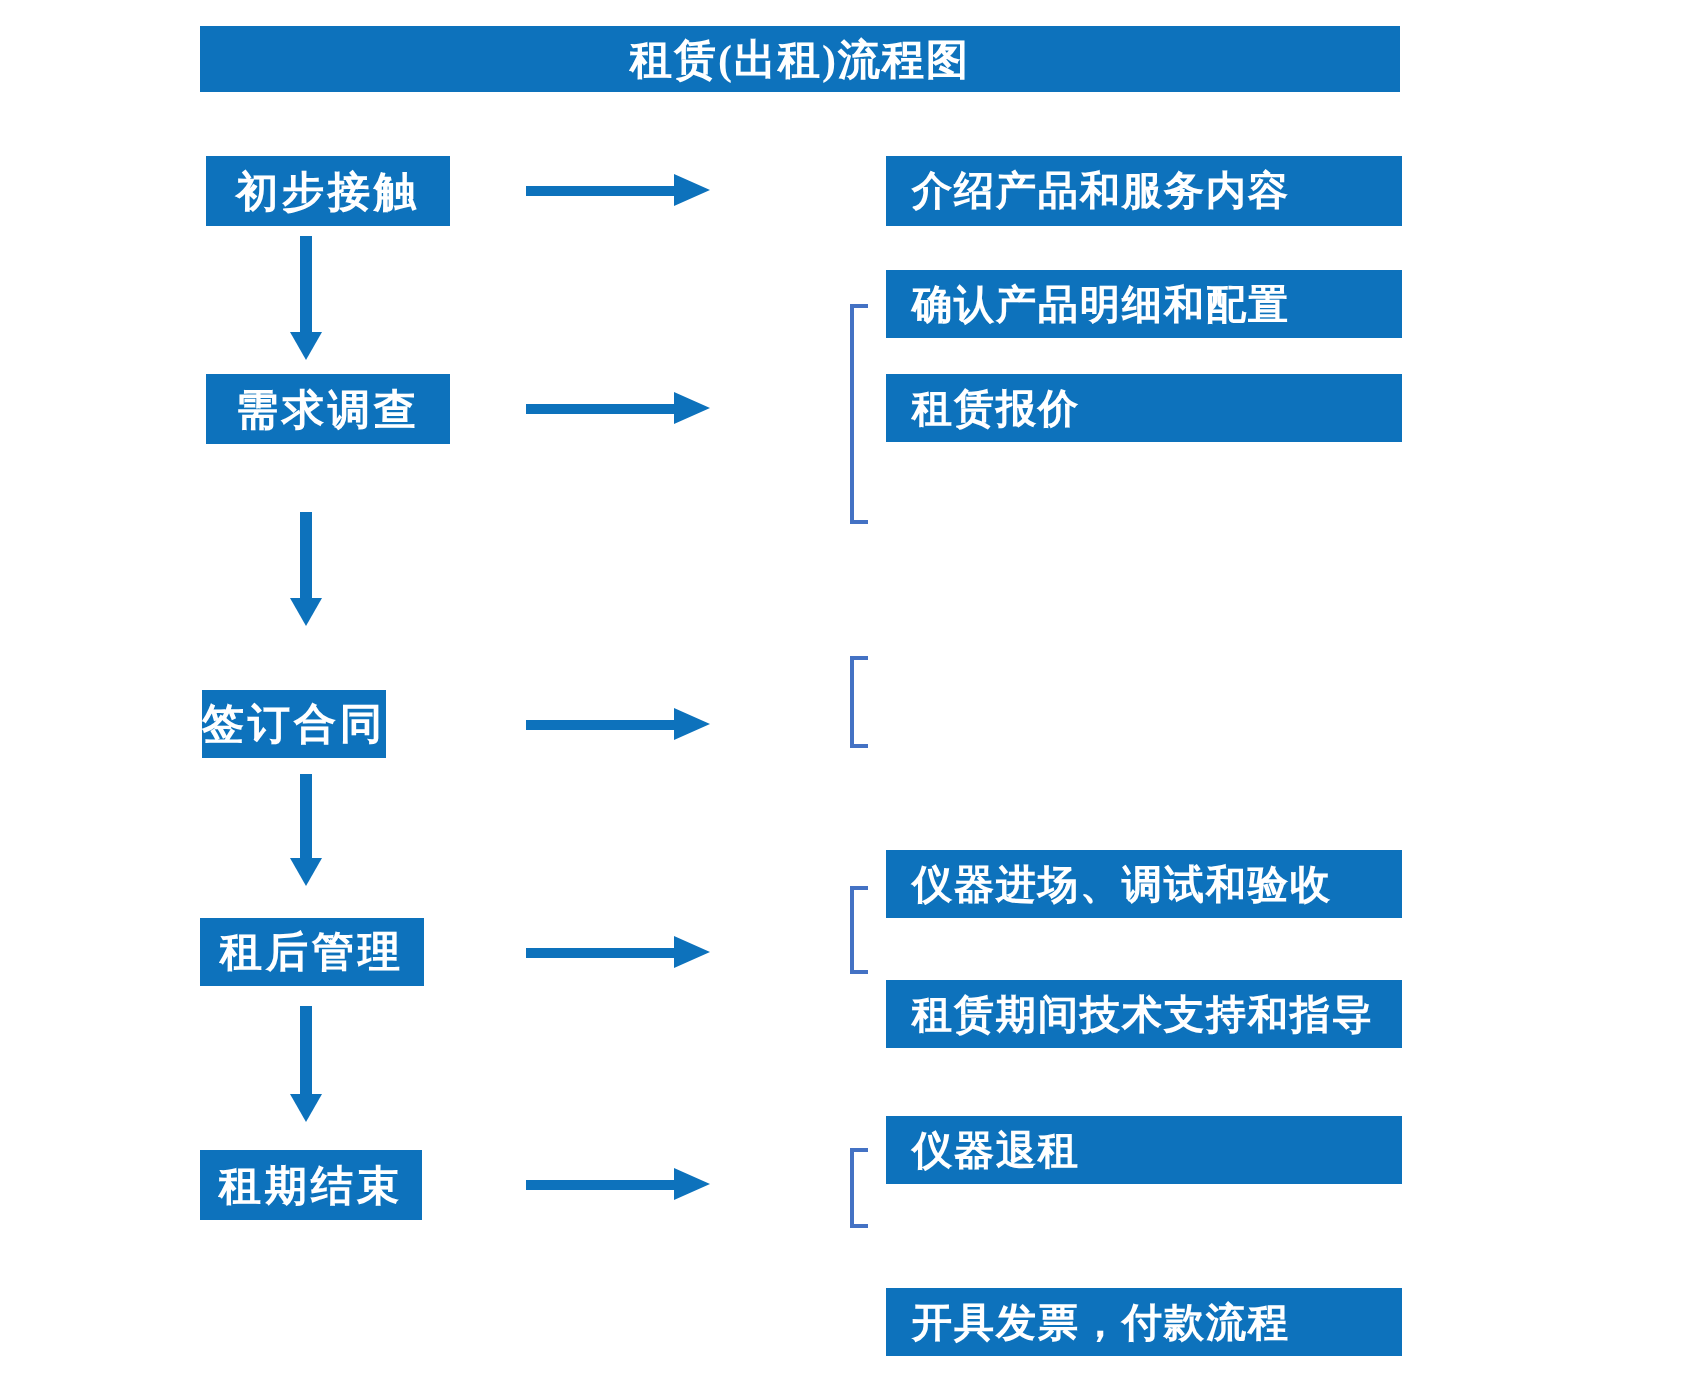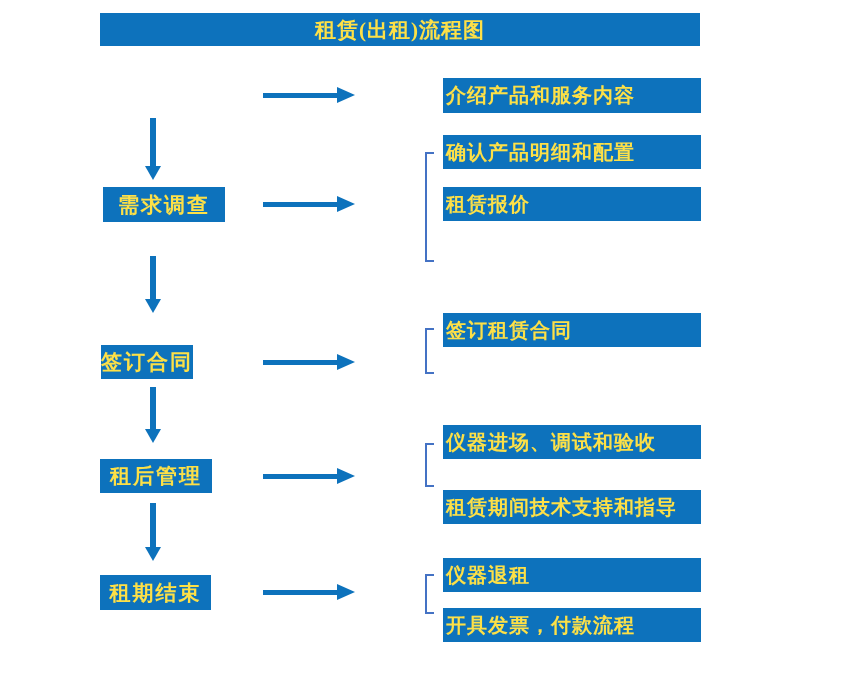--- a/index.html
+++ b/index.html
@@ -11,21 +11,21 @@
   #canvas {
     position: relative;
     width: 844px;
     height: 688px;
     background: #ffffff;
     overflow: hidden;
   }
   .blue-box {
     position: absolute;
     background: #0d72bc;
-    color: #fde047;
+    color: #ffffff;
     font-weight: bold;
     display: flex;
     align-items: center;
     box-sizing: border-box;
   }
   .title-bar {
     left: 100px; top: 13px;
     width: 600px; height: 33px;
     justify-content: center;
     font-size: 21px;
@@ -33,41 +33,41 @@
   }
   .step-box {
     justify-content: center;
     font-size: 21px;
     letter-spacing: 2px;
   }
   .detail-box {
     left: 443px;
     width: 258px; height: 34px;
     justify-content: flex-start;
-    padding-left: 3px;
+    padding-left: 13px;
     font-size: 20px;
     letter-spacing: 1px;
   }
   
   .s1 { left:103px; top:78px;  width:122px; height:35px; }
   .s2 { left:103px; top:187px; width:122px; height:35px; }
   .s3 { left:101px; top:345px; width:92px; height:34px; }
   .s4 { left:100px; top:459px; width:112px; height:34px; }
   .s5 { left:100px; top:575px; width:111px; height:35px; }
   
   .d1-1 { top:78px; height:35px; }
   .d2-1 { top:135px; }
   .d2-2 { top:187px; }
   .d2-3 { top:245px; }
   .d3-1 { top:313px; }
   .d3-2 { top:365px; }
   .d4-1 { top:425px; }
   .d4-2 { top:490px; }
   .d5-1 { top:558px; }
-  .d5-2 { top:608px; }
+  .d5-2 { top:644px; }
   
   .h-arrow {
     position: absolute;
     left: 263px;
     width: 92px; height: 16px;
   }
   .h-arrow .shaft {
     position: absolute;
     left: 0; top: 5.5px;
     width: 75px; height: 5px;
@@ -121,20 +121,21 @@
   .b4 { top: 443px; height: 44px; }
   .b5 { top: 574px; height: 40px; }
 </style>
 </head>
 <body>
 
 <div id="canvas">
 
   <div class="blue-box title-bar">租赁(出租)流程图</div>
 
+  <div class="blue-box step-box s1">初步接触</div>
   <div class="blue-box step-box s2">需求调查</div>
   <div class="blue-box step-box s3">签订合同</div>
   <div class="blue-box step-box s4">租后管理</div>
   <div class="blue-box step-box s5">租期结束</div>
 
   <div class="v-arrow va1">
       <div class="shaft"></div>
       <div class="head"></div>
     </div>
   <div class="v-arrow va2">
@@ -174,21 +175,20 @@
   <div class="bracket b2"></div>
   <div class="bracket b3"></div>
   <div class="bracket b4"></div>
   <div class="bracket b5"></div>
 
   <div class="blue-box detail-box d1-1">介绍产品和服务内容</div>
 
   <div class="blue-box detail-box d2-1">确认产品明细和配置</div>
   <div class="blue-box detail-box d2-2">租赁报价</div>
 
-  <div class="blue-box detail-box d3-1">签订租赁合同</div>
 
   <div class="blue-box detail-box d4-1">仪器进场、调试和验收</div>
   <div class="blue-box detail-box d4-2">租赁期间技术支持和指导</div>
 
   <div class="blue-box detail-box d5-1">仪器退租</div>
   <div class="blue-box detail-box d5-2">开具发票，付款流程</div>
 
 </div>
 
 </body></html>

